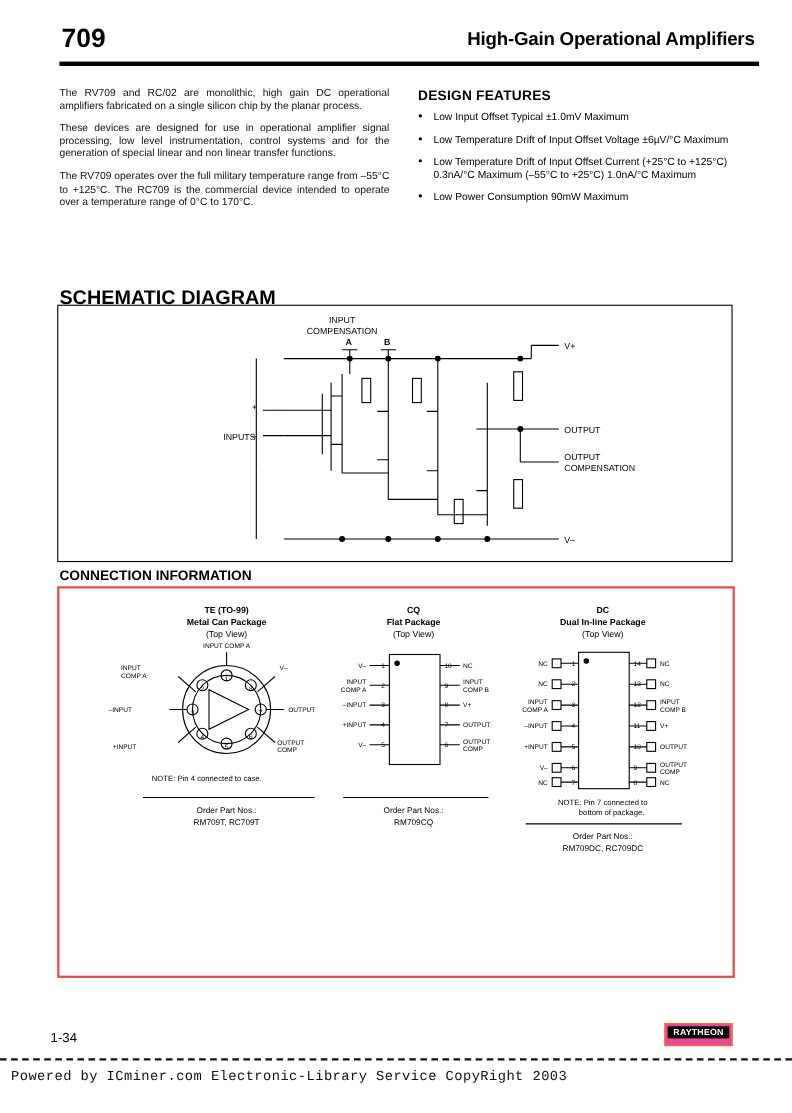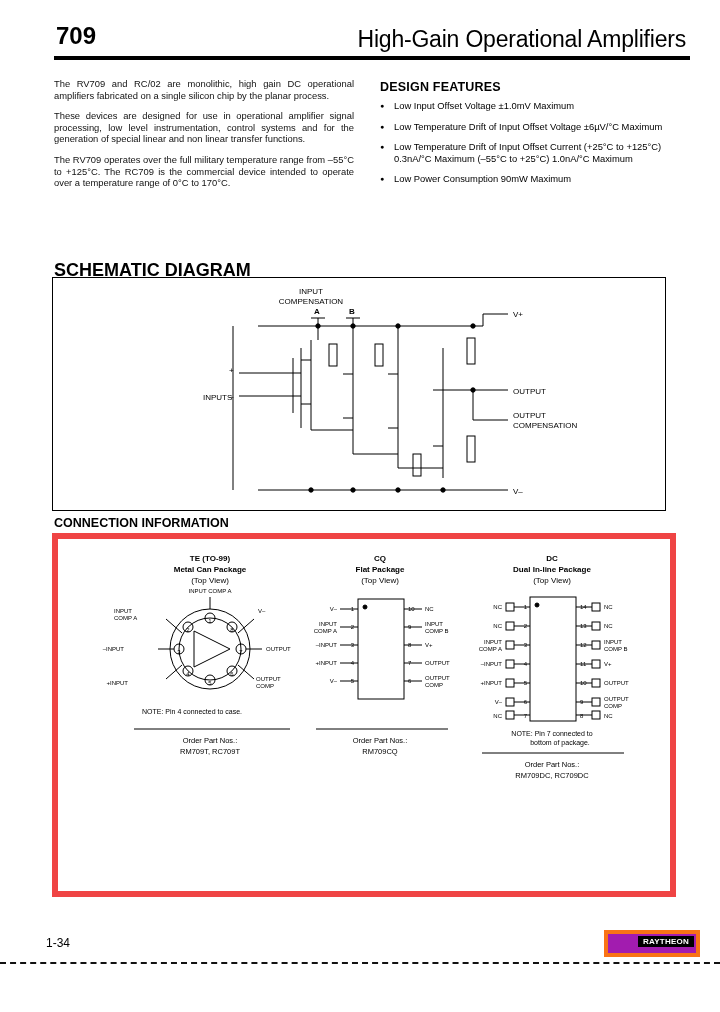--- a/index.html
+++ b/index.html
@@ -13,21 +13,21 @@
   }
   
   .hdr{
     position:absolute;left:30px;top:22px;width:660px;height:40px;
   }
   .hdr .part{
     position:absolute;left:26px;top:0px;font-size:24px;font-weight:bold;
     letter-spacing:0px;font-family:"Liberation Sans", sans-serif;
   }
   .hdr .title{
-    position:absolute;right:4px;top:4px;font-size:23px;font-weight:normal;
+    position:absolute;right:4px;top:4px;font-size:17px;font-weight:bold;
     letter-spacing:-0.2px;
   }
   .hdr .rule{
     position:absolute;left:24px;top:34px;width:636px;height:4px;background:#000;
   }
   
   .colL{position:absolute;left:54px;top:78px;width:300px;}
   .colR{position:absolute;left:380px;top:80px;width:290px;}
   .secttl{
     font-size:12.5px;font-weight:bold;letter-spacing:0.2px;margin:0 0 6px 0;
@@ -46,27 +46,27 @@
   }
   
   .schem-ttl{position:absolute;left:54px;top:260px;font-size:18px;font-weight:bold;}
   .schem-box{
     position:absolute;left:52px;top:277px;width:612px;height:232px;
     border:1px solid #000;
   }
   .conn-ttl{position:absolute;left:54px;top:516px;font-size:12.5px;font-weight:bold;}
   .conn-box{
     position:absolute;left:52px;top:533px;width:612px;height:352px;
-    border:6px solid #ef4444;
+    border:2px solid #ef4444;
   }
   
   .pagenum{position:absolute;left:46px;top:936px;font-size:12px;}
   .logo{
     position:absolute;left:604px;top:930px;width:60px;height:19px;
-    border:4px solid #f97316;background:#a21caf;padding-left:28px;
+    border:1px solid #f97316;background:#ec4899;
   }
   .logo span{
     display:block;margin:2px;background:#000;color:#fff;font-size:8px;
     font-weight:bold;text-align:center;letter-spacing:0.2px;line-height:11px;height:11px;
   }
   .dashrule{
     position:absolute;left:0px;top:962px;width:720px;border-top:2px dashed #111;
   }
   .powered{
     position:absolute;left:10px;top:972px;width:700px;font-family:"Liberation Mono", monospace;
@@ -90,21 +90,21 @@
 
   <div class="colL">
     <p class="para">The RV709 and RC/02 are monolithic, high gain DC operational amplifiers fabricated on a single silicon chip by the planar process.</p>
     <p class="para">These devices are designed for use in operational amplifier signal processing, low level instrumentation, control systems and for the generation of special linear and non linear transfer functions.</p>
     <p class="para">The RV709 operates over the full military temperature range from –55°C to +125°C. The RC709 is the commercial device intended to operate over a temperature range of 0°C to 170°C.</p>
   </div>
 
   <div class="colR">
     <div class="secttl">DESIGN FEATURES</div>
     <ul class="feat">
-      <li>Low Input Offset Voltage ±1.0mV Maximum</li>
+      <li>Low Input Offset Typical ±1.0mV Maximum</li>
       <li>Low Temperature Drift of Input Offset Voltage ±6µV/°C Maximum</li>
       <li>Low Temperature Drift of Input Offset Current (+25°C to +125°C) 0.3nA/°C Maximum (–55°C to +25°C) 1.0nA/°C Maximum</li>
       <li>Low Power Consumption 90mW Maximum</li>
     </ul>
   </div>
 
   <div class="schem-ttl">SCHEMATIC DIAGRAM</div>
   <div class="schem-box">
     <svg class="sv" width="610" height="230" viewBox="0 0 610 230">
       <g stroke="#000" stroke-width="1" fill="none">
@@ -368,14 +368,15 @@
         <text x="494" y="239">RM709DC, RC709DC</text>
       </g>
     </svg>
   </div>
 
   <div class="pagenum">1-34</div>
   <div class="logo">
     <span>RAYTHEON</span>
   </div>
   <div class="dashrule"></div>
+  <div class="powered">Powered by ICminer.com Electronic-Library Service CopyRight 2003</div>
 
 </div>
 
 </body></html>

